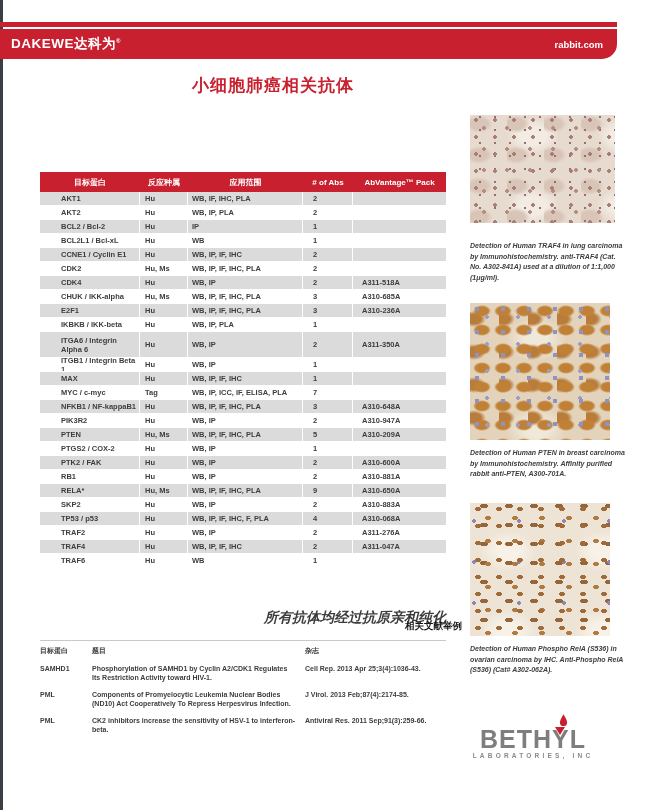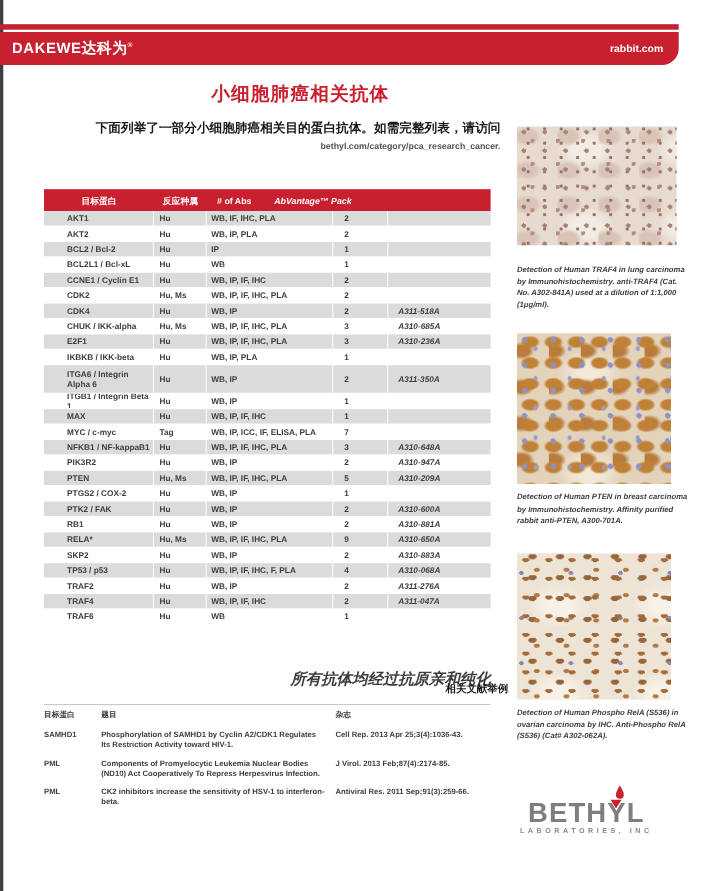--- a/index.html
+++ b/index.html
@@ -27,21 +27,21 @@
 
   
   .abtable { position:absolute; left:40px; top:172px; width:406px; font-size:7.5px; color:#3d3d3d; }
   .thead { display:flex; height:20px; background:#C8202F; color:#fff; font-weight:700; font-size:8px; }
   .hcell { display:flex; align-items:center; justify-content:center; height:20px; }
   .trow { display:flex; height:14px; border-bottom:1.5px solid #fff; }
   .trow.tall { height:26px; }
   .trow.shade .cell { background:#DBDBDB; }
   .cell { display:flex; align-items:center; font-weight:700; border-right:1.5px solid #fff; overflow:hidden; }
   .cell:last-child { border-right:none; }
-  .c0 { width:100px; } .c1 { width:48px; } .c2 { width:115px; } .c3 { width:50px; } .c4 { width:93px;font-style:italic; }
+  .c0 { width:100px; } .c1 { width:48px; } .c2 { width:115px; } .c3 { width:50px; } .c4 { width:93px; }
   .cell.c0 { padding-left:21px; white-space:pre-line; line-height:9px; }
   .cell.c1 { padding-left:5px; }
   .cell.c2 { padding-left:4px; }
   .cell.c3 { padding-left:10px; }
   .cell.c4 { padding-left:9px; }
 
   .note { position:absolute; left:40px; width:406px; text-align:right; font-style:italic;
           font-size:14px; color:#3d3d3d; font-weight:600; font-family:"Liberation Serif", serif;margin-top:39px; }
   .note1 { top:570px; } .note2 { top:586px; }
 
@@ -106,29 +106,26 @@
   <div class="left-edge"></div>
 
   <div class="topstrip"></div>
   <div class="headerbar">
     <div class="logo"><span>DAKEWE达科为</span><sup>®</sup></div>
     <div class="site">rabbit.com</div>
   </div>
 
   <div class="title">小细胞肺癌相关抗体</div>
 
-  <div class="intro">
-    <div class="intro1">下面列举了一部分小细胞肺癌相关目的蛋白抗体。如需完整列表，请访问</div>
-    <div class="intro2">bethyl.com/category/pca_research_cancer.</div>
-  </div>
 
   <div class="abtable">
     <div class="thead">
         <div class="hcell c0">目标蛋白</div>
         <div class="hcell c1">反应种属</div>
+        <div class="hcell c2">应用范围</div>
         <div class="hcell c3"># of Abs</div>
         <div class="hcell c4">AbVantage™ Pack</div>
       </div>
     <div class="tbody">
         <div class="trow shade">
           <div class="cell c0">AKT1</div>
           <div class="cell c1">Hu</div>
           <div class="cell c2">WB, IF, IHC, PLA</div>
           <div class="cell c3">2</div>
           <div class="cell c4"></div>

